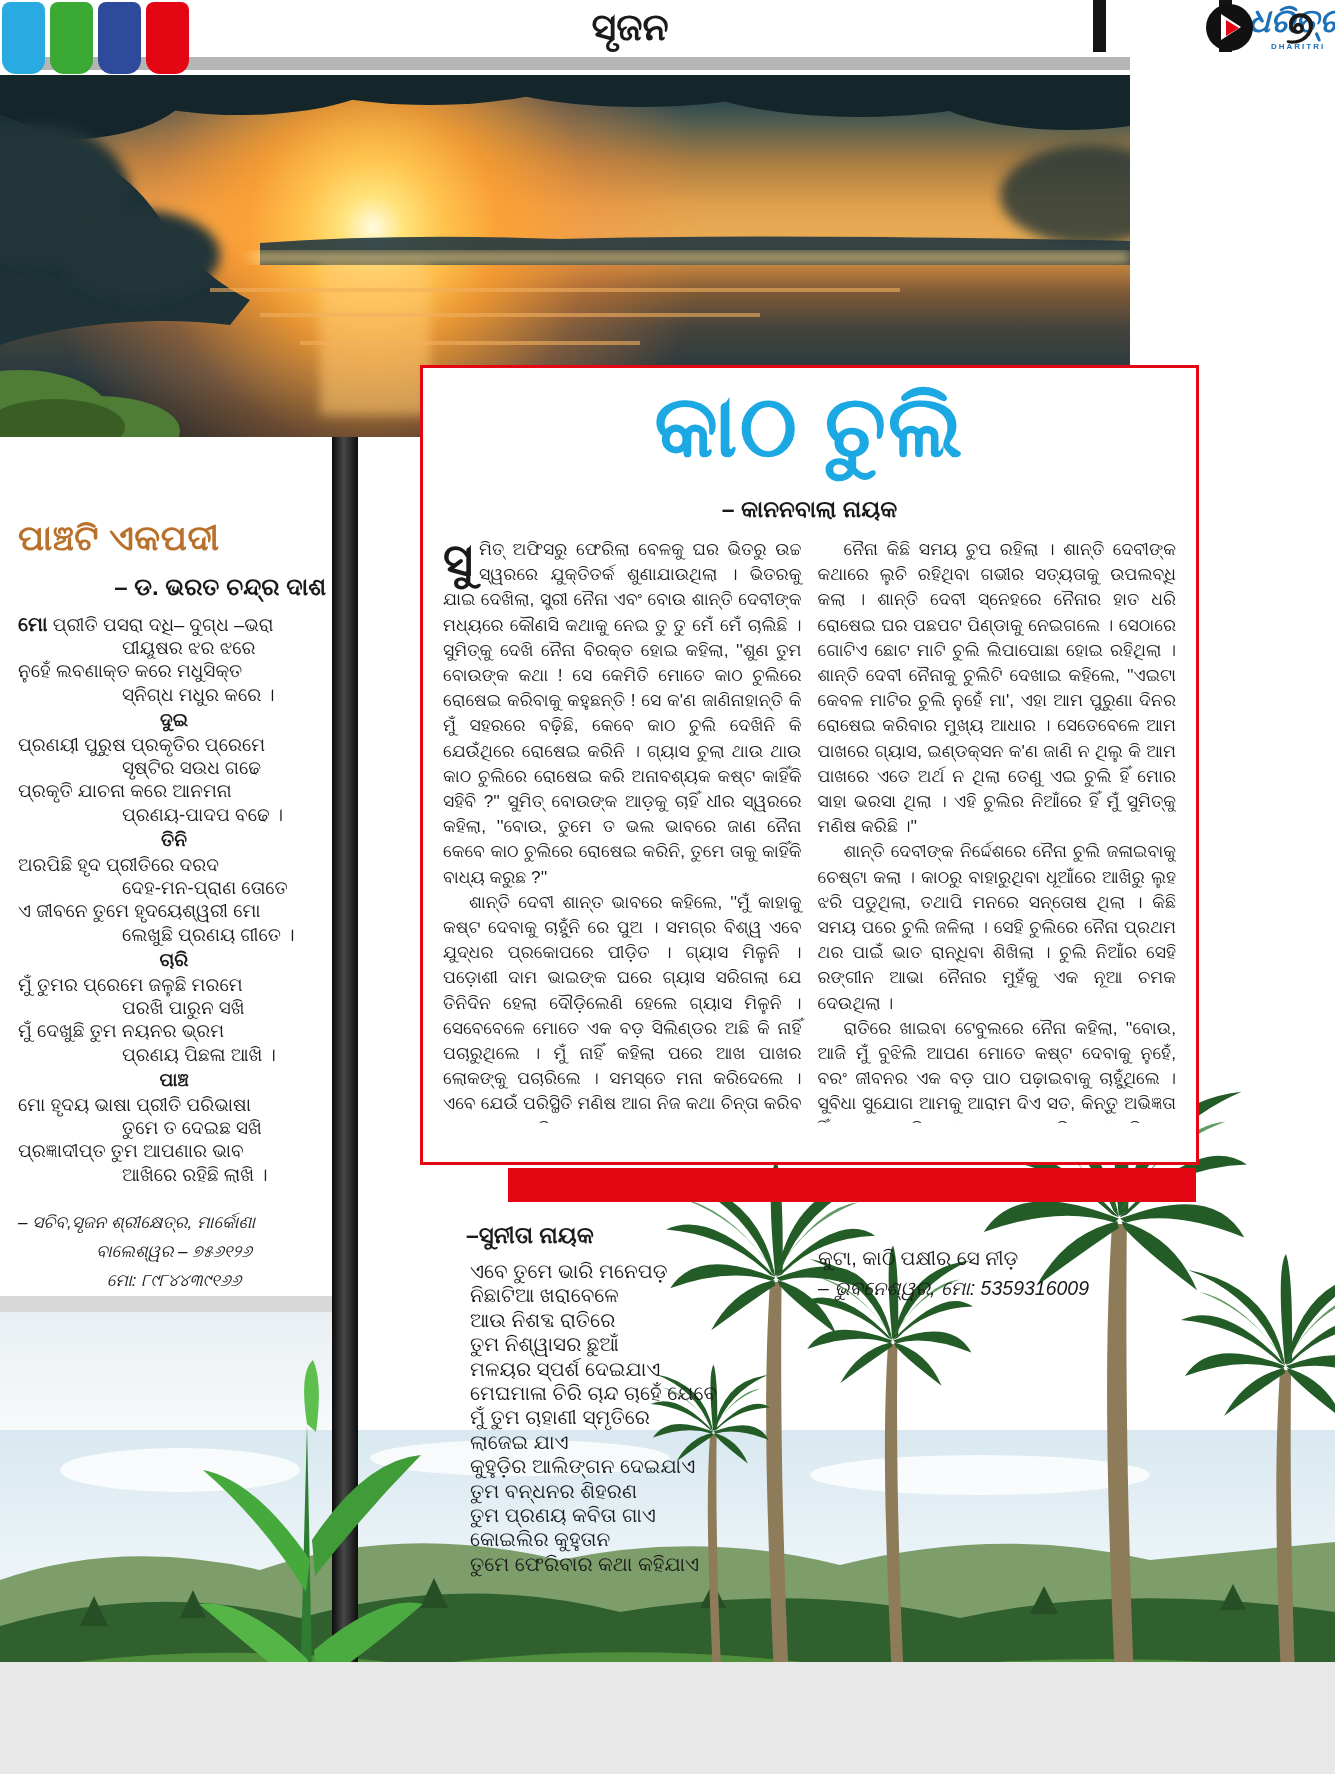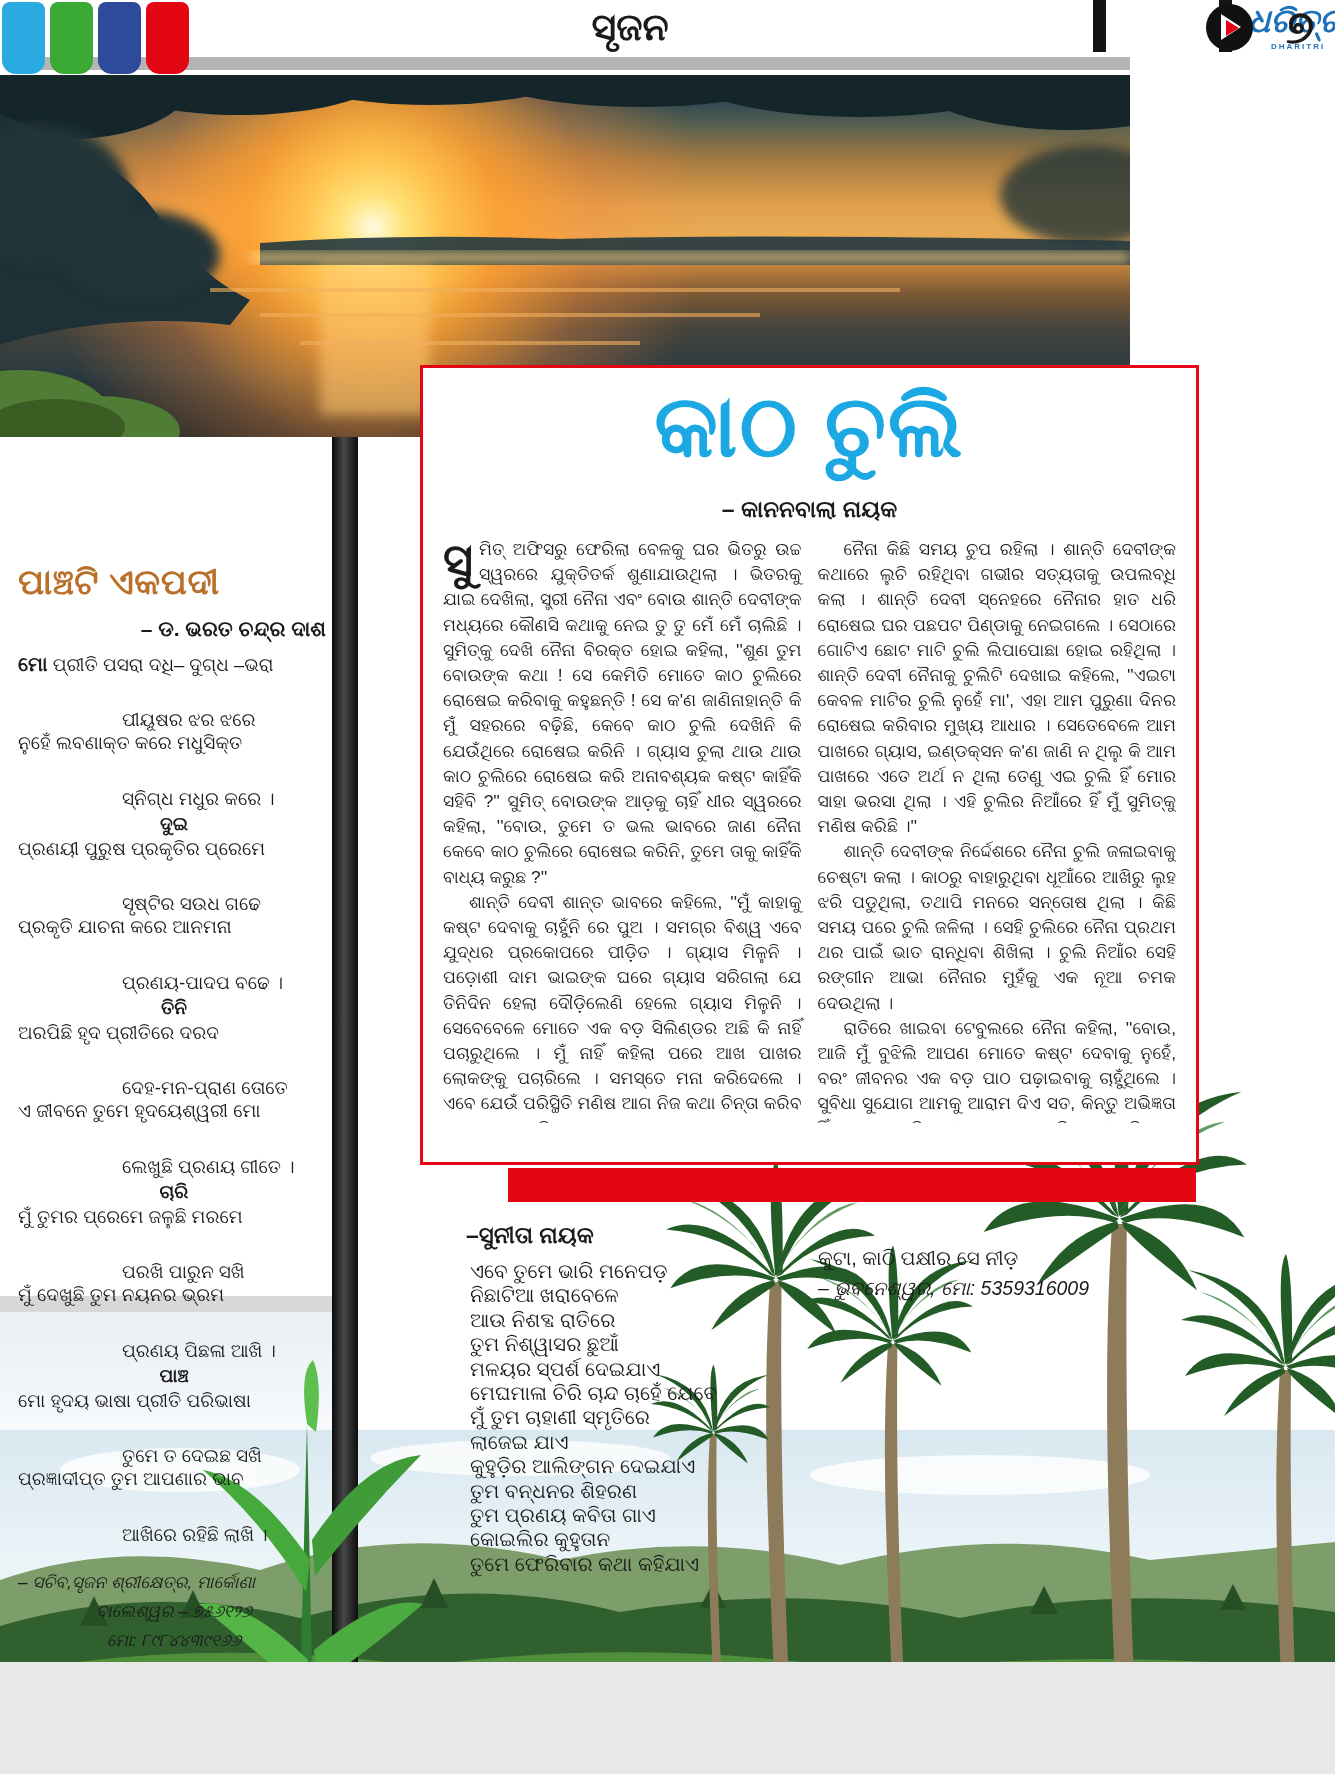--- a/index.html
+++ b/index.html
@@ -40,25 +40,25 @@
   
   .vstrip { position:absolute; left:332px; top:437px; width:26px; height:1253px; z-index:3;
             background:linear-gradient(90deg,#0b0b0b,#474747 45%,#0e0e0e); }
   .gray-sep-left { position:absolute; left:0; top:1296px; width:332px; height:16px; background:#d8d8d8; z-index:2; }
   .pale-sky-left { position:absolute; left:0; top:1312px; width:332px; height:122px; z-index:2;
                    background:linear-gradient(180deg,#e9eff3,#f8fafc); }
   .bottom-graybar { position:absolute; left:330px; top:1766px; width:1005px; height:8px; background:#c9c9c9; z-index:7; }
 
   
   .poem-left { position:absolute; left:18px; top:518px; width:312px; z-index:6; }
-  .poem-left .title { color:#b9702a; font-size:35px; font-weight:800; letter-spacing:.5px;margin-top:44px; }
-  .poem-left .byline { text-align:right; font-size:21px; font-weight:bold; margin-top:14px; padding-right:4px; }
+  .poem-left .title { color:#b9702a; font-size:35px; font-weight:800; letter-spacing:.5px; }
+  .poem-left .byline { text-align:right; font-size:24px; font-weight:bold; margin-top:14px; padding-right:4px; }
   .poem-left .lines { margin-top:12px; font-size:18.5px; line-height:23.2px; }
   .pl-line { white-space:nowrap; }
-  .pl-line.indent { padding-left:104px;margin-top:32px; }
+  .pl-line.indent { padding-left:104px; }
   .pl-line.head { text-align:center; font-weight:bold; padding:2px 0; white-space:normal; }
   .pl-lead { font-weight:800; font-size:20px; }
   .poem-left .credit { margin-top:22px; font-style:italic; font-size:17px; line-height:29px; font-weight:500; }
   .poem-left .credit div:nth-child(2),
   .poem-left .credit div:nth-child(3) { text-align:center; }
 
   
   .story-box { position:absolute; left:420px; top:365px; width:779px; height:800px; z-index:5;
                background:#fff; border:3px solid #e30613; padding:0 20px; }
   .story-title { text-align:center; margin-top:10px; font-size:86px; line-height:96px;

